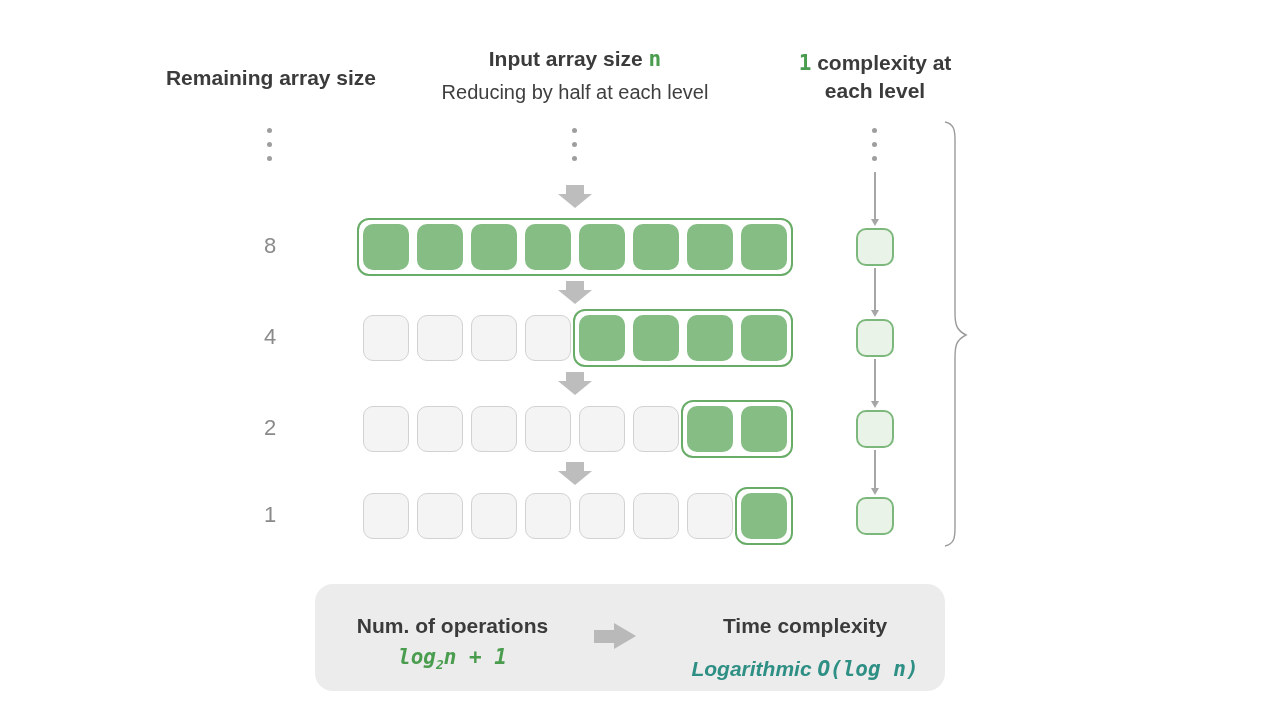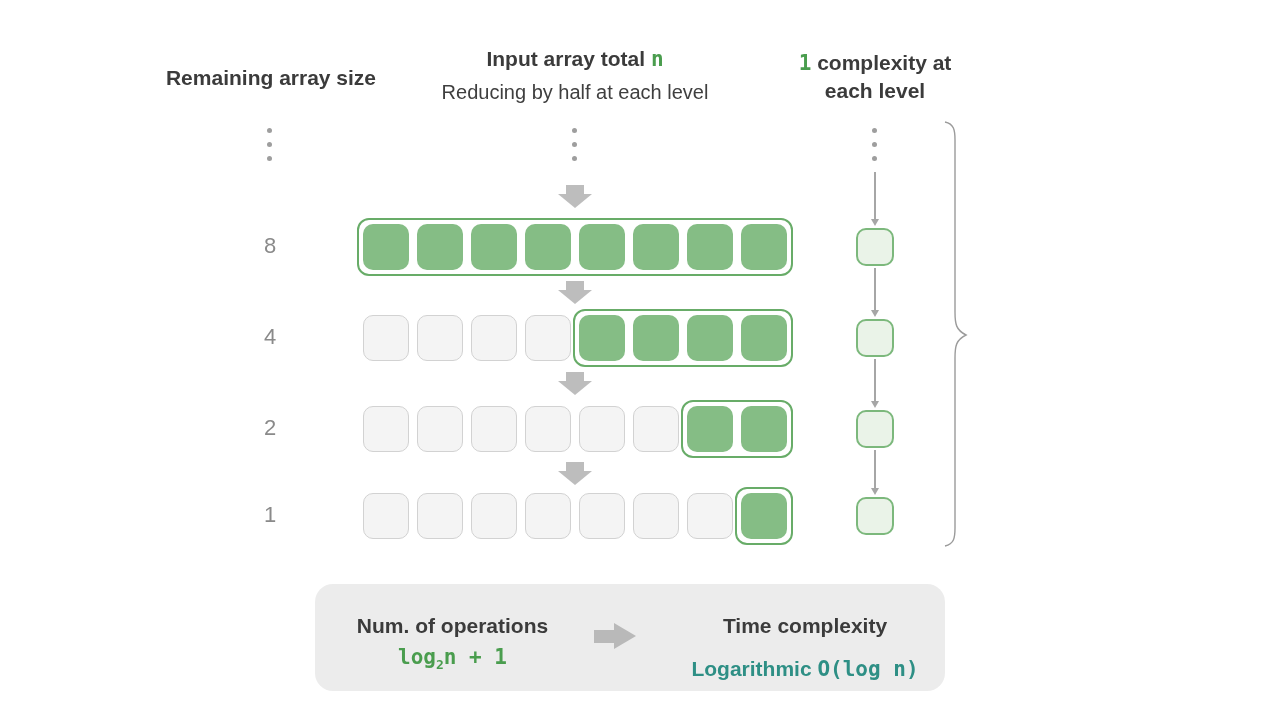--- a/index.html
+++ b/index.html
@@ -54,33 +54,33 @@
                       border-top:7px solid #a6a6a6; }
 
   
   .brace-label { font-size:21px; line-height:29px; color:var(--dark-text); }
   .brace-label .formula { font-weight:700; }
   sub { font-size:0.62em; }
 
   
   .panel { background:var(--panel-bg); border-radius:18px; }
   .panel-title { font-size:21px; font-weight:700; color:var(--dark-text);margin-top:8px; }
-  .panel-formula { font-size:21px; font-weight:700; }
+  .panel-formula { font-size:21px; font-weight:700;font-style:italic; }
 
   .watermark { font-family:"DejaVu Sans Mono", monospace; font-size:15px; color:#c8c8c8; }
 </style>
 </head>
 <body>
 
 <div class="canvas">
 
   <div class="abs hdr bold dark center" style="left:121px; top:64px; width:300px;">Remaining array size</div>
 
   <div class="abs hdr bold dark center" style="left:425px; top:45px; width:300px;">
-    <span>Input array total </span><span class="green mono">n</span>
+    <span>Input array size </span><span class="green mono">n</span>
   </div>
   <div class="abs sub-hdr center" style="left:395px; top:81px; width:360px;">Reducing by half at each level</div>
 
   <div class="abs hdr bold dark center" style="left:782px; top:49px; width:186px;">
     <span class="green mono">1</span><span> complexity at</span><br>
     <span>each level</span>
   </div>
 
   <div class="abs dots" style="left:267px; top:128px;">
       <i></i>

